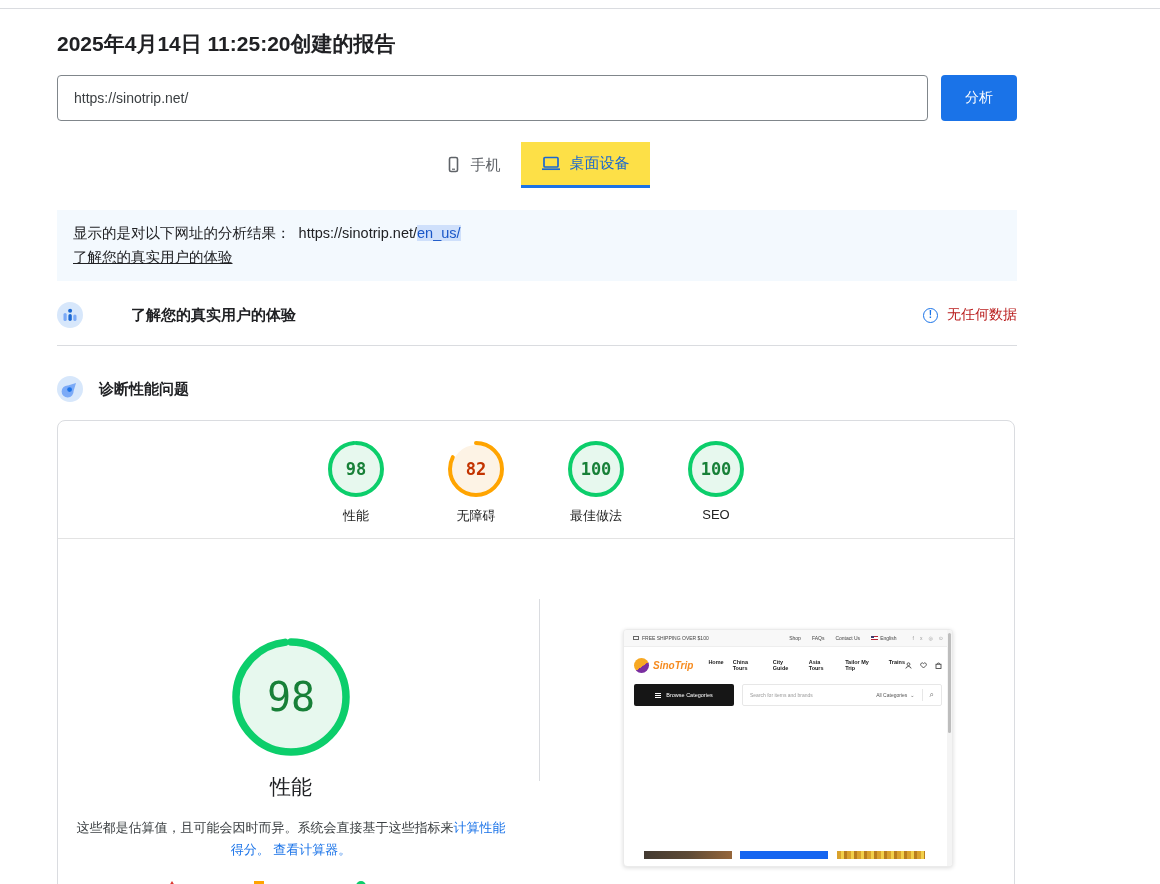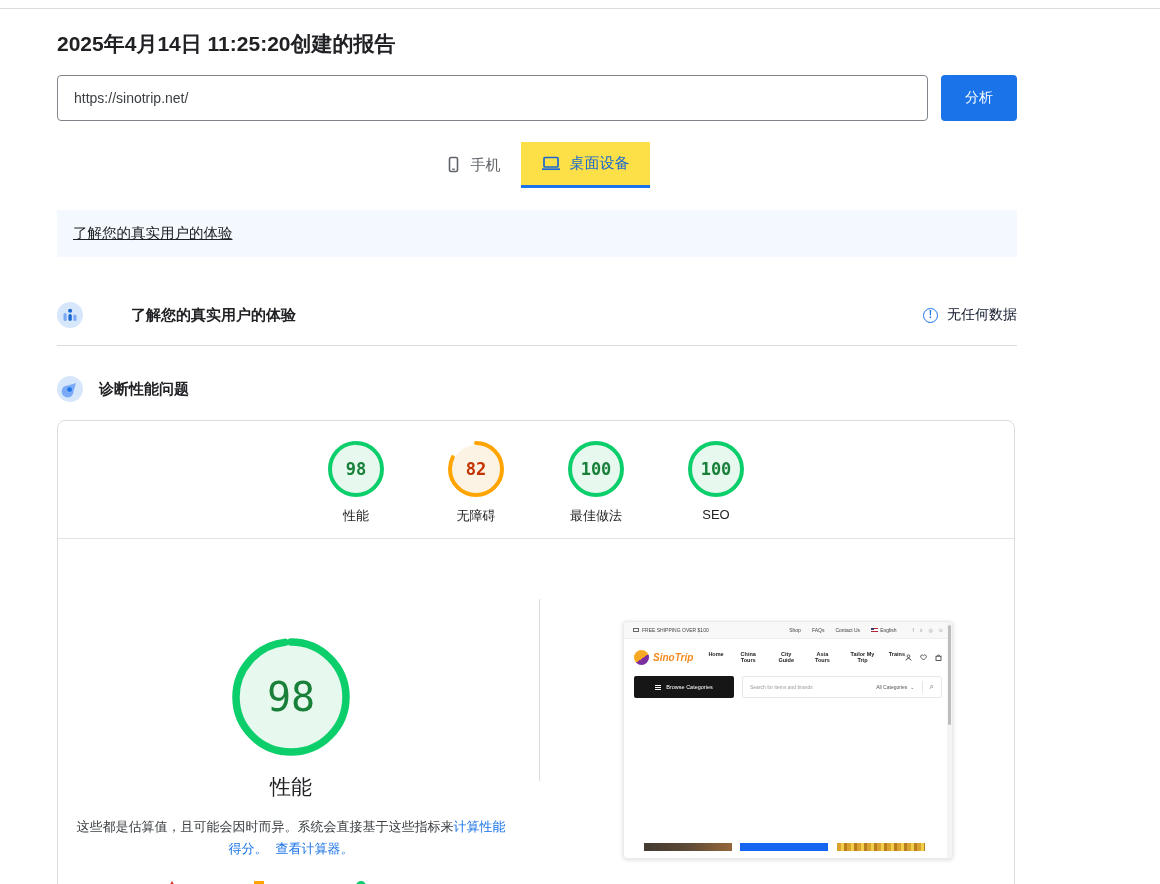--- a/index.html
+++ b/index.html
@@ -31,21 +31,21 @@
   .rerun-link { color:#202124; text-decoration:underline; cursor:pointer; }
 
   .section-row { position:absolute; left:0; width:960px; height:30px; display:flex; align-items:center; }
   .section-row.real-user { top:300px;gap:32px; }
   .section-row.diagnostics { top:374px; }
   .section-icon { width:26px; height:26px; border-radius:50%; background:#d7e7fb; position:relative; flex:0 0 26px; }
   .section-title { margin-left:16px; font-size:15px; font-weight:700; color:#202124; }
   .no-data-wrap { margin-left:auto; display:flex; align-items:center; gap:9px; }
   .info-icon { width:15px; height:15px; border:1.5px solid #1a73e8; border-radius:50%; color:#1a73e8;
     font-size:10px; font-weight:700; display:flex; align-items:center; justify-content:center; line-height:1; }
-  .no-data-link { color:#0f172a; font-size:14px; cursor:pointer; }
+  .no-data-link { color:#b91c1c; font-size:14px; cursor:pointer; }
 
   .hdivider { position:absolute; top:345px; left:0; width:960px; height:1px; background:#dadce0; }
 
   
   .card { position:absolute; top:420px; left:0; width:958px; height:620px; border:1px solid #dadce0;
     border-radius:8px; background:#fff; overflow:hidden; }
   .gauges-row { position:absolute; top:20px; left:0; width:100%; display:flex; justify-content:center; gap:64px; }
   .gauge-sm { width:56px; display:flex; flex-direction:column; align-items:center; }
   .gauge-sm .ring-wrap { position:relative; width:56px; height:56px; }
   .gauge-sm .num { position:absolute; inset:0; display:flex; align-items:center; justify-content:center;
@@ -54,35 +54,35 @@
   .gauge .disc { fill:var(--fill); }
   .gauge .arc { fill:none; stroke:var(--ring); stroke-linecap:round; }
 
   .card-divider { position:absolute; top:117px; left:0; width:100%; height:1px; background:#e3e3e3; }
 
   .gauge-lg { position:absolute; top:217px; left:174px; width:118px; height:118px; }
   .gauge-lg .num { position:absolute; inset:0; display:flex; align-items:center; justify-content:center;
     font-family:"DejaVu Sans Mono", monospace; font-size:40px; color:var(--num); }
   .perf-label { position:absolute; top:352px; left:0; width:466px; text-align:center; font-size:21px; color:#202124; }
   .perf-caption { position:absolute; top:396px; left:13px; width:440px; text-align:center; font-size:13px;
-    line-height:22px; color:#3c4043;font-family:Liberation Mono, monospace; }
+    line-height:22px; color:#3c4043; }
   .perf-caption .cap-link { color:#1a73e8; cursor:pointer; }
 
   .legend-row { position:absolute; top:460px; left:0; width:466px; height:20px; }
   .legend-marker { position:absolute; }
   .legend-triangle { left:108px; width:0; height:0; border-left:6px solid transparent;
     border-right:6px solid transparent; border-bottom:10px solid #dc362e; }
   .legend-square { left:196px; width:10px; height:10px; background:#ffa400; }
   .legend-circle { left:298px; width:10px; height:10px; border-radius:50%; background:#0cce6b; }
 
   .vdivider { position:absolute; top:178px; left:481px; width:1px; height:182px; background:#dadce0; }
 
   
-  .thumb { position:absolute; top:200px; left:565px; width:330px; height:238px; background:#fff;
-    border:1px solid #ebebeb; border-radius:4px; box-shadow:0 1px 4px rgba(0,0,0,.14); overflow:hidden;text-align:center; }
+  .thumb { position:absolute; top:208px; left:565px; width:330px; height:238px; background:#fff;
+    border:1px solid #ebebeb; border-radius:4px; box-shadow:0 1px 4px rgba(0,0,0,.14); overflow:hidden; }
   .t-topbar { position:absolute; top:0; left:0; width:100%; height:17px; background:#f8f8f8;
     border-bottom:1px solid #eee; display:flex; align-items:center; padding:0 9px; font-size:5px; color:#444; }
   .t-top-left { display:flex; align-items:center; gap:3px; }
   .t-mailicon { width:6px; height:4px; border:0.8px solid #666; }
   .t-top-links { display:flex; gap:11px; margin-left:auto; align-items:center; }
   .t-flag { width:7px; height:4px; background:linear-gradient(#b22234 33%, #fff 33%, #fff 66%, #b22234 66%); position:relative; }
   .t-flag::after { content:""; position:absolute; left:0; top:0; width:3px; height:2px; background:#3c3b6e; }
   .t-socials { display:flex; gap:6px; margin-left:16px; color:#9a9a9a; font-size:5px; }
   .t-header { position:absolute; top:17px; left:0; width:100%; height:36px; display:flex; align-items:center; padding:0 10px; }
   .t-logo { display:flex; align-items:center; gap:4px; }
@@ -136,20 +136,22 @@
       <div class="tab selected">
         <svg class="icon-svg" width="20" height="17" viewBox="0 0 20 17">
           <rect x="3" y="2.5" width="14" height="9.5" rx="1" fill="none" stroke="#1967d2" stroke-width="1.7"></rect>
           <line x1="1" y1="14.2" x2="19" y2="14.2" stroke="#1967d2" stroke-width="1.7"></line>
         </svg>
         <span>桌面设备</span>
       </div>
     </div>
 
     <div class="banner">
+      <div><span>显示的是对以下网址的分析结果：</span>&nbsp;
+        <span>https://sinotrip.net/</span><span class="url-highlight">en_us/</span></div>
       <div><a class="rerun-link">了解您的真实用户的体验</a></div>
     </div>
 
     <div class="section-row real-user">
       <span class="section-icon">
         <svg class="icon-svg" width="26" height="26" viewBox="0 0 26 26">
           <rect x="6.5" y="11" width="3.2" height="8" rx="1.6" fill="#7baaf7"></rect>
           <rect x="16.3" y="12.5" width="3.2" height="6.5" rx="1.6" fill="#7baaf7"></rect>
           <rect x="11.4" y="12" width="3.4" height="7" rx="1.7" fill="#1967d2"></rect>
           <circle cx="13.1" cy="8.7" r="2" fill="#1967d2"></circle>

